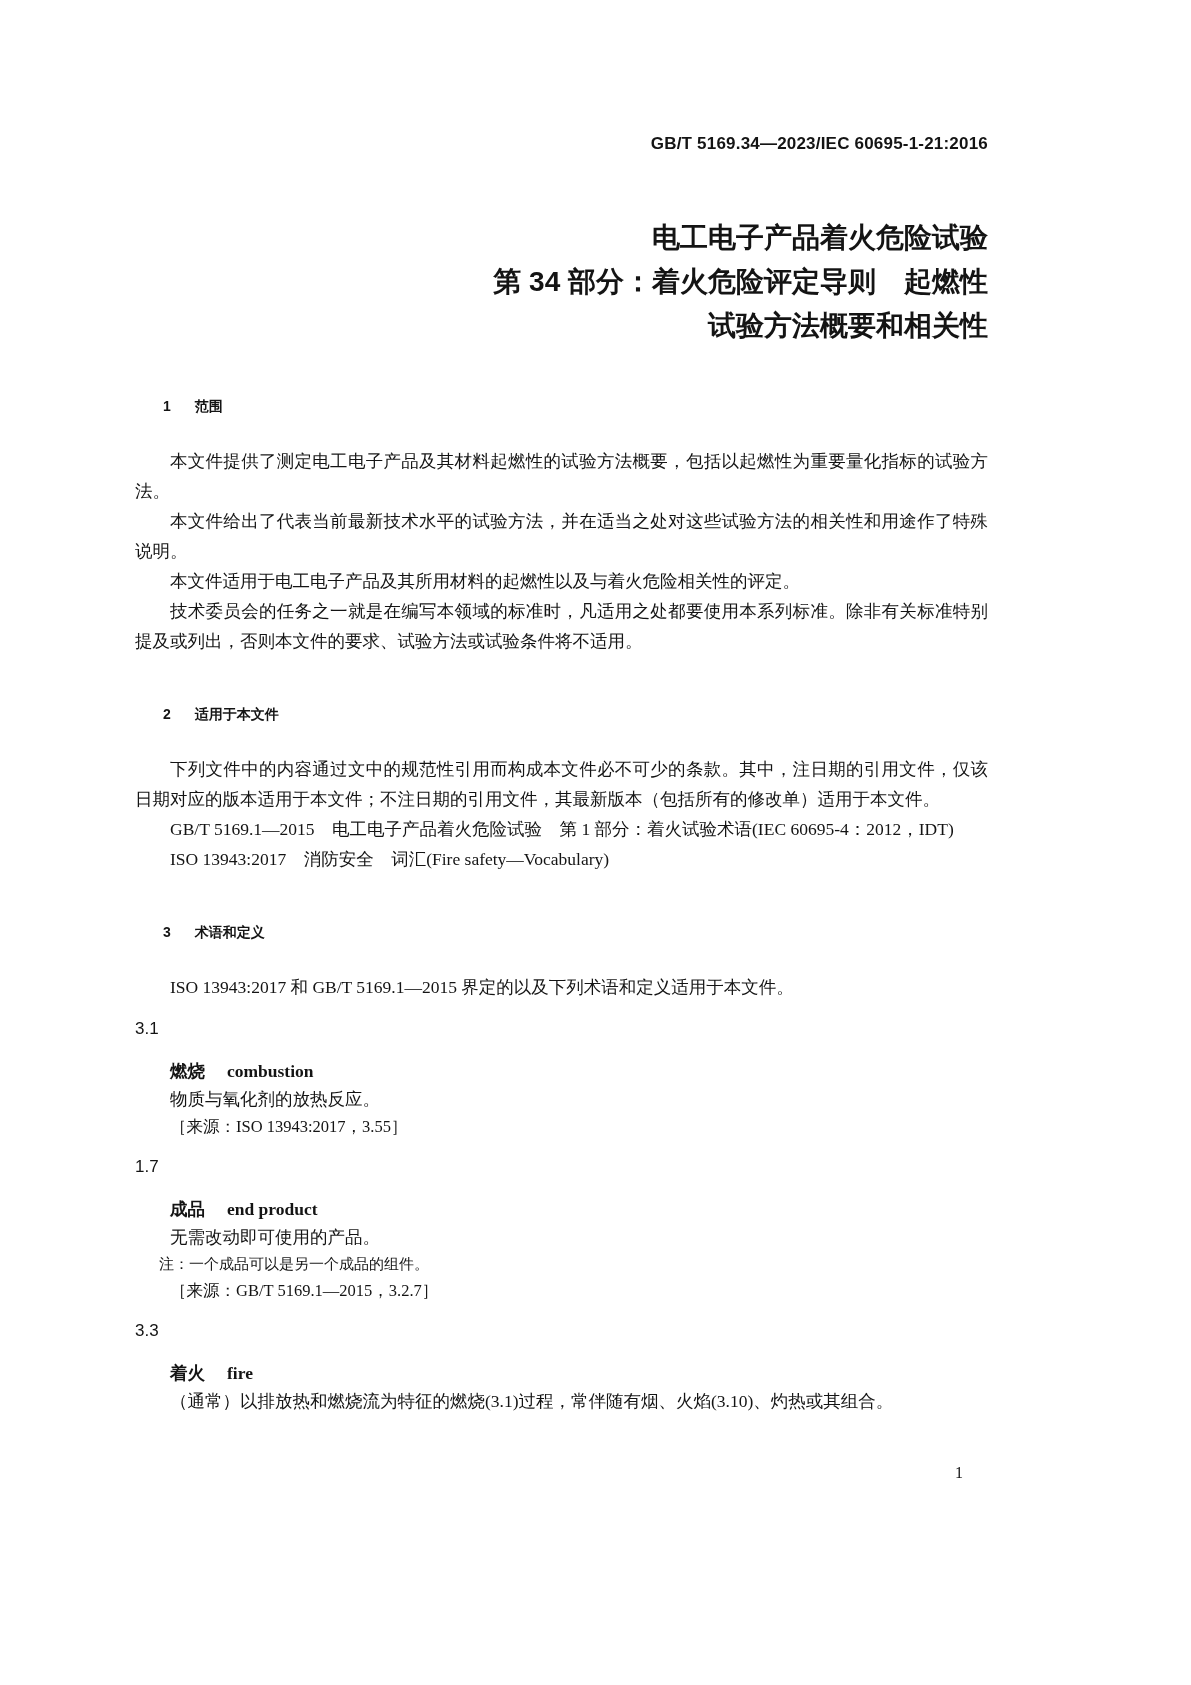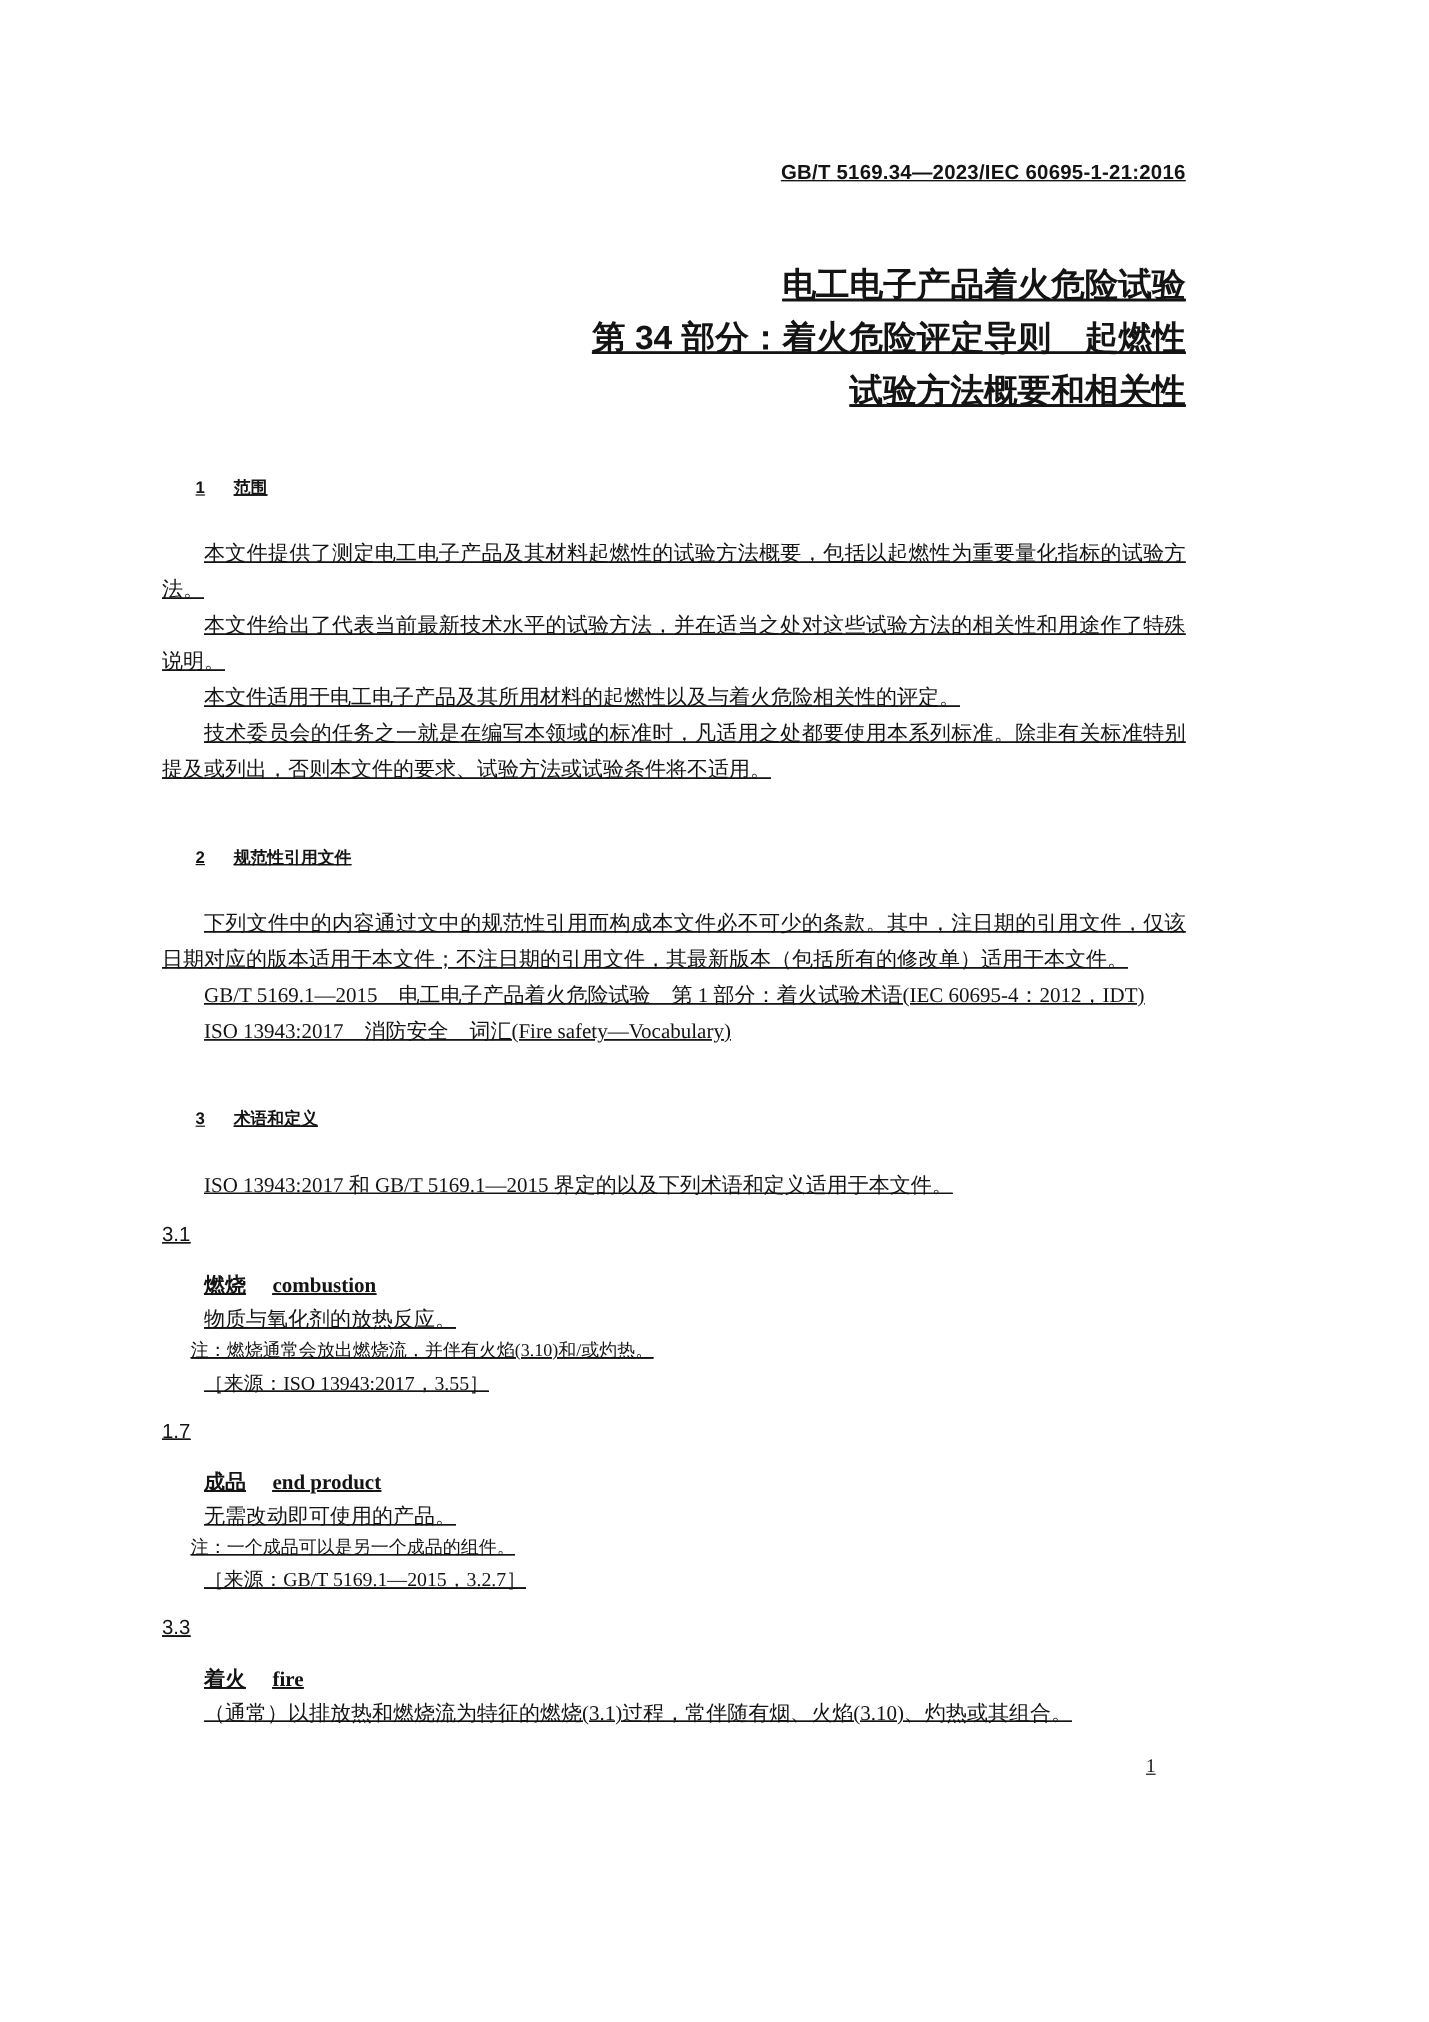--- a/index.html
+++ b/index.html
@@ -1,15 +1,15 @@
 <!DOCTYPE html>
 <html><head>
 <meta charset="utf-8">
 <style>
-  * { margin:0; padding:0; box-sizing:border-box;text-decoration:underline; }
+  * { margin:0; padding:0; box-sizing:border-box; }
   html,body { background:#ffffff; }
   .page {
     width:1191px; height:1685px; position:relative; background:#ffffff;
     color:#141414; font-family:"Liberation Serif","DejaVu Serif",serif;
     overflow:hidden;
   }
   .content { position:absolute; left:135px; top:0; width:853px; }
 
   .doc-code {
     padding-top:134px; text-align:right;
@@ -84,21 +84,21 @@
       <span class="sec-num">1</span><span>范围</span>
     </div>
     <div class="body-block">
       <p class="para">本文件提供了测定电工电子产品及其材料起燃性的试验方法概要，包括以起燃性为重要量化指标的试验方法。</p>
       <p class="para">本文件给出了代表当前最新技术水平的试验方法，并在适当之处对这些试验方法的相关性和用途作了特殊说明。</p>
       <p class="para">本文件适用于电工电子产品及其所用材料的起燃性以及与着火危险相关性的评定。</p>
       <p class="para">技术委员会的任务之一就是在编写本领域的标准时，凡适用之处都要使用本系列标准。除非有关标准特别提及或列出，否则本文件的要求、试验方法或试验条件将不适用。</p>
     </div>
 
     <div class="sec-head">
-      <span class="sec-num">2</span><span>规范性引用文件</span>
+      <span class="sec-num">2</span><span>适用于本文件</span>
     </div>
     <div class="body-block">
       <p class="para">下列文件中的内容通过文中的规范性引用而构成本文件必不可少的条款。其中，注日期的引用文件，仅该日期对应的版本适用于本文件；不注日期的引用文件，其最新版本（包括所有的修改单）适用于本文件。</p>
       <p class="para">GB/T 5169.1—2015　电工电子产品着火危险试验　第 1 部分：着火试验术语(IEC 60695-4：2012，IDT)</p>
       <p class="para">ISO 13943:2017　消防安全　词汇(Fire safety—Vocabulary)</p>
     </div>
 
     <div class="sec-head">
       <span class="sec-num">3</span><span>术语和定义</span>
     </div>
@@ -106,21 +106,20 @@
       <p class="para">ISO 13943:2017 和 GB/T 5169.1—2015 界定的以及下列术语和定义适用于本文件。</p>
 
       <div class="terms">
 
         <div class="term">
           <div class="term-number">3.1</div>
           <div class="term-name">
             <span>燃烧</span><span class="eng">combustion</span>
           </div>
           <div class="term-def">物质与氧化剂的放热反应。</div>
-          <div class="term-note">注：燃烧通常会放出燃烧流，并伴有火焰(3.10)和/或灼热。</div>
           <div class="term-source">［来源：ISO 13943:2017，3.55］</div>
         </div>
 
         <div class="term">
           <div class="term-number">1.7</div>
           <div class="term-name">
             <span>成品</span><span class="eng">end product</span>
           </div>
           <div class="term-def">无需改动即可使用的产品。</div>
           <div class="term-note">注：一个成品可以是另一个成品的组件。</div>

